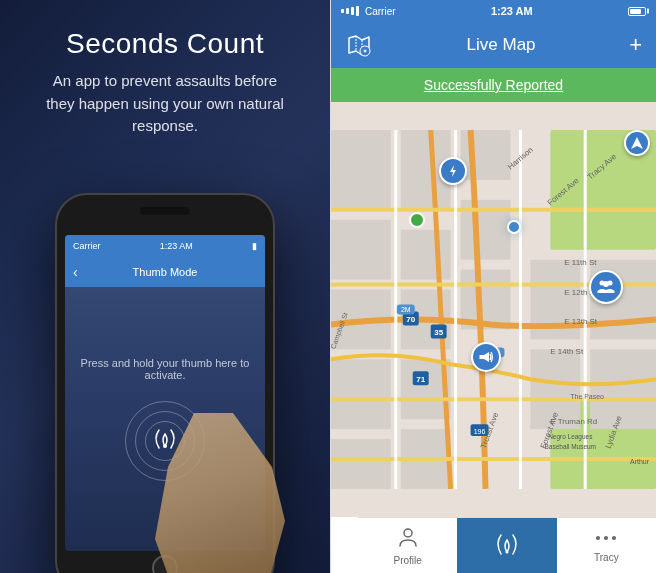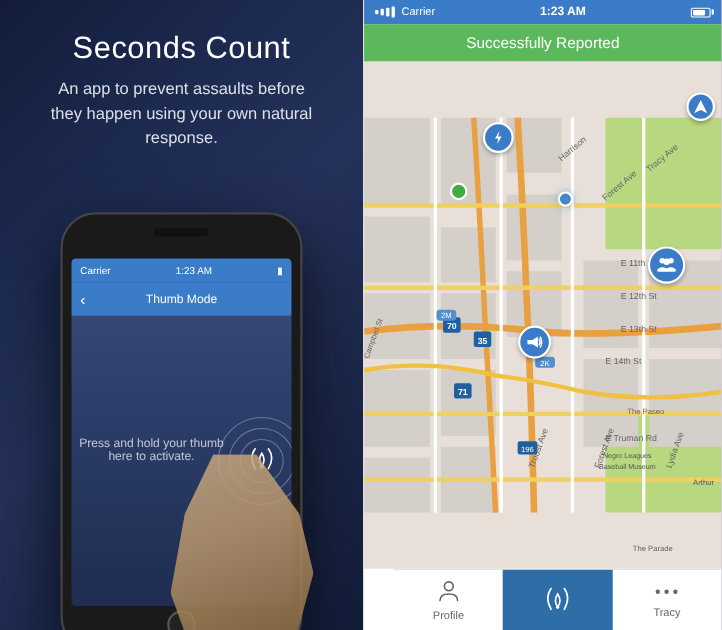--- a/index.html
+++ b/index.html
@@ -110,21 +110,21 @@
     .phone-header-back {
       position: absolute;
       left: 8px;
       font-size: 14px;
       color: #fff;
     }
     .phone-body {
       flex: 1;
       width: 100%;
       display: flex;
-      flex-direction: row;
+      flex-direction: column;
       align-items: center;
       justify-content: center;
       padding: 0;
     }
     .phone-press-text {
       color: rgba(255,255,255,0.7);
       font-size: 11px;
       text-align: center;
       margin-bottom: 20px;
     }
@@ -289,20 +289,21 @@
     
     .success-banner {
       height: 34px;
       background: #5cb85c;
       display: flex;
       align-items: center;
       justify-content: center;
       font-size: 14px;
       color: #fff;
       font-weight: 400;
+      text-decoration: underline;
     }
 
     
     .map-area {
       flex: 1;
       position: relative;
       overflow: hidden;
       background: #e8e0d8;
     }
 
@@ -431,20 +432,34 @@
       <span style="margin-left:4px;font-size:10px;">Carrier</span>
     </div>
     <span class="status-time">1:23 AM</span>
     <div class="status-battery">
       <div class="battery-icon">
         <div class="battery-fill"></div>
       </div>
     </div>
   </div>
 
+  <div class="app-header">
+    <div class="header-map-icon">
+      <svg width="26" height="26" viewBox="0 0 26 26" fill="none" xmlns="http://www.w3.org/2000/svg">
+        <path d="M3 6 L10 4 L16 8 L23 5 L23 20 L16 23 L10 19 L3 21 Z" stroke="white" stroke-width="1.5" fill="none" stroke-linejoin="round"></path>
+        <path d="M10 4 L10 19" stroke="white" stroke-width="1" stroke-dasharray="2,1"></path>
+        <path d="M16 8 L16 23" stroke="white" stroke-width="1" stroke-dasharray="2,1"></path>
+        <circle cx="19" cy="19" r="5" fill="#3a7cc8" stroke="white" stroke-width="1"></circle>
+        <line x1="17.5" y1="19" x2="20.5" y2="19" stroke="white" stroke-width="1.2"></line>
+        <line x1="19" y1="17.5" x2="19" y2="20.5" stroke="white" stroke-width="1.2"></line>
+      </svg>
+    </div>
+    <span class="header-title">Live Map</span>
+    <span class="header-plus">+</span>
+  </div>
 
   <div class="success-banner">
     <span>Successfully Reported</span>
   </div>
 
   <div class="map-area">
     <svg class="map-svg" viewBox="0 0 326 360" xmlns="http://www.w3.org/2000/svg">
 
       <rect width="326" height="360" fill="#e8e0d8"></rect>
 

